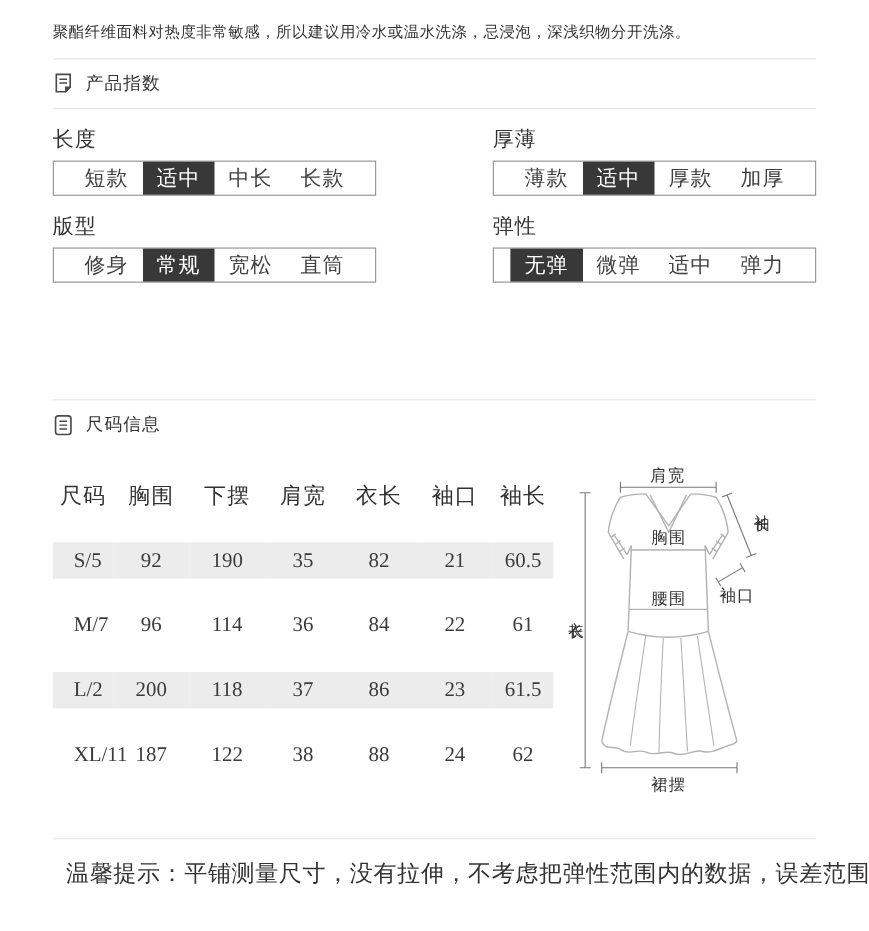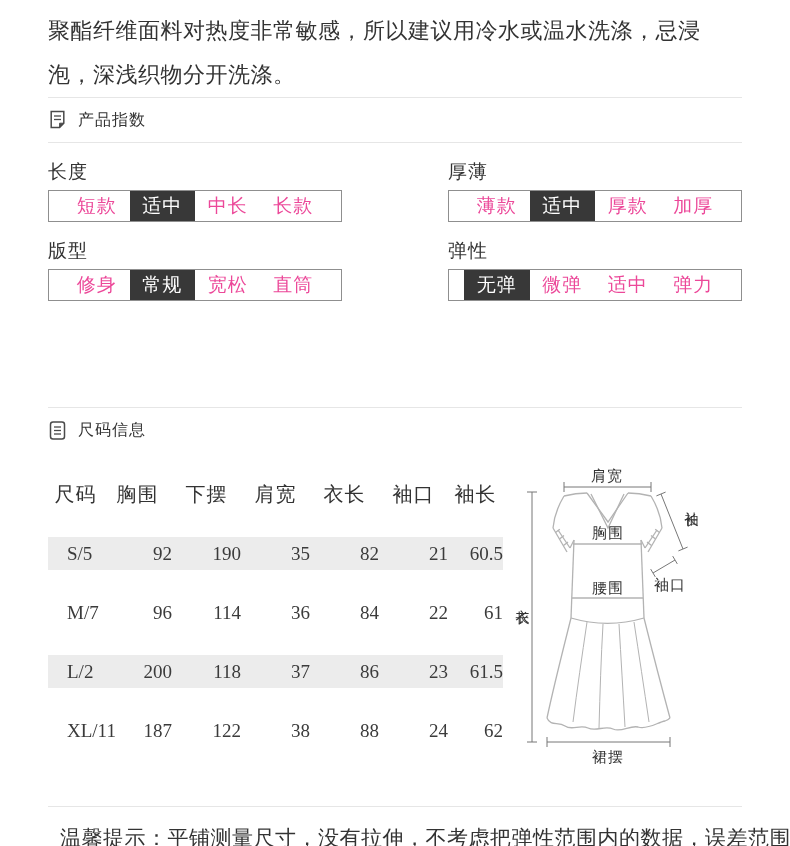--- a/index.html
+++ b/index.html
@@ -5,21 +5,21 @@
   * { box-sizing: border-box; margin: 0; padding: 0; }
   html,body { background:#fff; }
   body {
     width:790px; height:846px; overflow:hidden; margin:0;
     font-family:"Liberation Serif","DejaVu Serif",serif;
     color:#333;
   }
   .page { padding:0 48px; }
   .intro {
     padding-top:9px;
-    font-size:22px; line-height:44px; color:#333; letter-spacing:0.5px;
+    font-size:14px; line-height:44px; color:#333; letter-spacing:0.5px;
   }
   .divider { height:1px; background:#e6e6e6; }
   .divider.mt { margin-top:106px; }
   .divider.tip-div { margin-top:33px; }
   .section-header {
     height:44px; display:flex; align-items:center; gap:11px;
     font-size:16px; color:#333; letter-spacing:1px;
   }
   .section-header svg { display:block; }
 
@@ -29,33 +29,33 @@
     justify-content:space-between; column-gap:106px;
   }
   .index-group { margin-top:18px; }
   .index-label { font-size:19px; color:#333; height:22px; line-height:22px; letter-spacing:1px; }
   .index-bar {
     margin-top:7px; height:32px; border:1px solid #8f8f8f;
     display:flex; padding:0 15px; align-items:stretch;
   }
   .opt {
     flex:1; display:flex; align-items:center; justify-content:center;
-    font-size:19px; color:#ec4899; letter-spacing:1px; white-space:nowrap;
+    font-size:19px; color:#404040; letter-spacing:1px; white-space:nowrap;
   }
   .opt.selected { background:#383838; color:#fff; }
 
   
   .size-section { display:flex; justify-content:space-between; align-items:flex-start; }
   table.size-table {
     width:455px; table-layout:fixed;
     border-collapse:separate; border-spacing:0 26px;
     font-size:19px; color:#3b3b3b;
   }
   table.size-table th { font-size:20px; font-weight:normal; color:#333; height:33px; text-align:center; letter-spacing:1px; }
-  table.size-table td { height:33px; text-align:right; }
+  table.size-table td { height:33px; text-align:center; }
   table.size-table th:first-child { text-align:center; }
   table.size-table td:first-child { text-align:left; padding-left:19px; }
   tr.band td { background:#ececec; }
 
   .diagram-wrap { position:relative; width:235px; height:310px; margin-top:8px; }
   .v-label {
     position:absolute; writing-mode:vertical-rl; letter-spacing:2px;
     font-size:14px; color:#333;
   }
   .v-label.len  { left:6px;  top:138px; }

